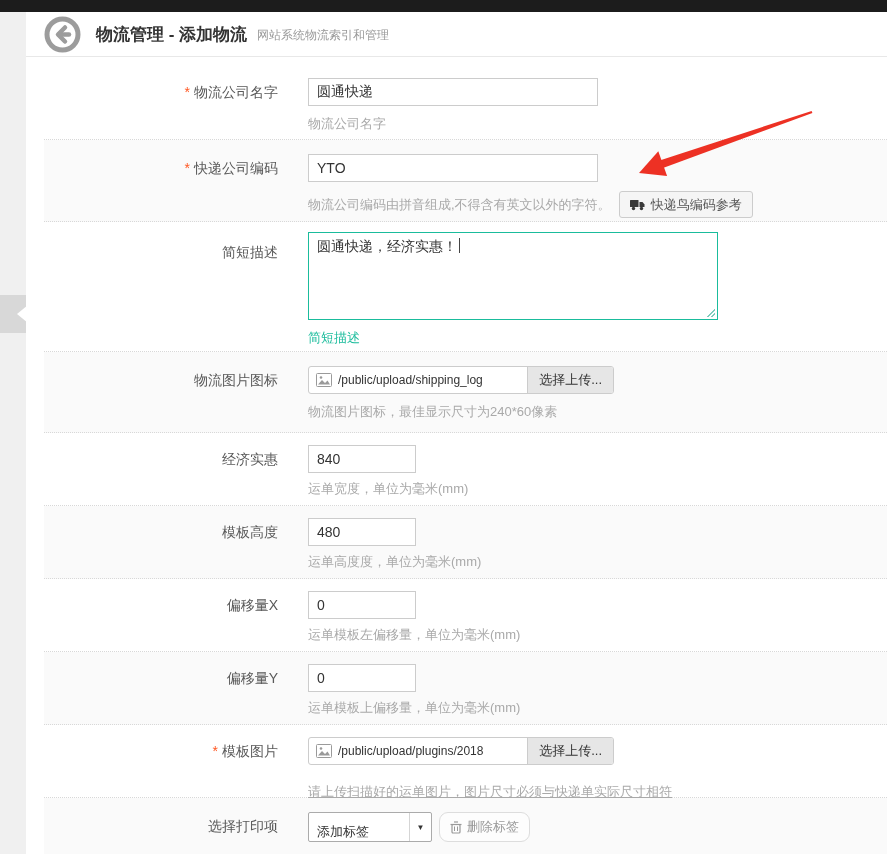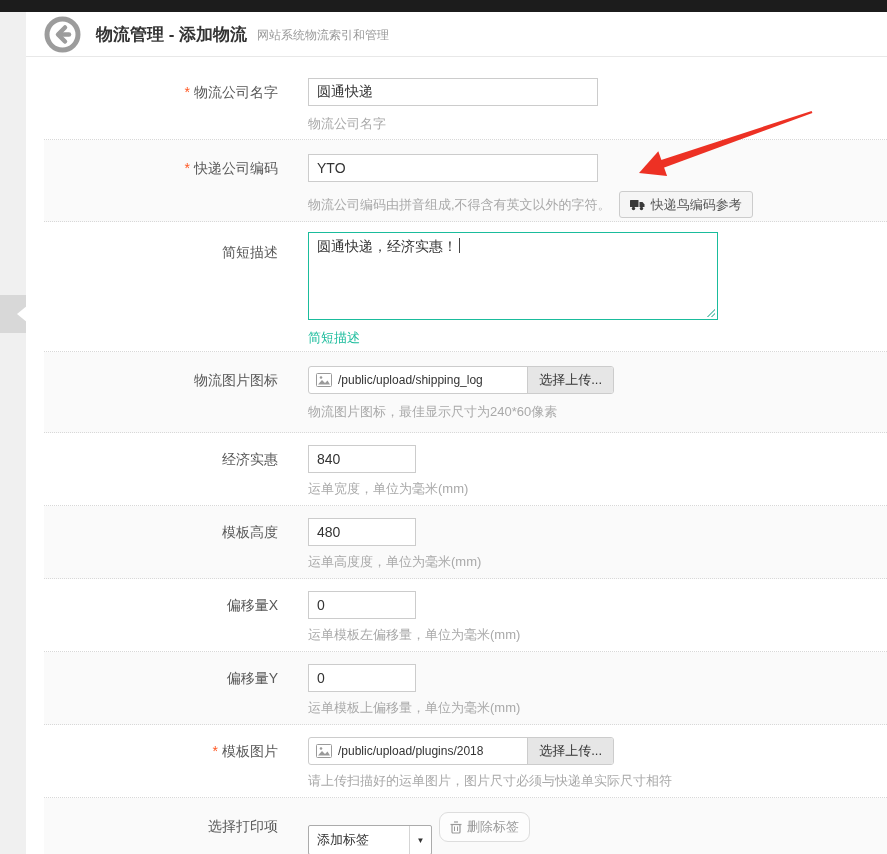--- a/index.html
+++ b/index.html
@@ -44,21 +44,21 @@
   .upload-path { flex:1; display:flex; align-items:center; padding:0 7px; font-size:12px; color:#333; white-space:nowrap; overflow:hidden; }
   .upload-path svg { flex:0 0 16px; margin-right:6px; }
   .upload-btn { flex:0 0 auto; background:#e6e6e6; border-left:1px solid #ccc; font-size:13px; color:#333;
     padding:0 11px; display:flex; align-items:center; cursor:pointer; }
 
   .ref-btn { display:inline-flex; align-items:center; margin-left:8px; height:27px; padding:0 10px;
     background:#f5f5f5; border:1px solid #ccc; border-radius:3px; font-size:13px; color:#555; cursor:pointer; }
   .ref-btn svg { margin-right:6px; }
 
   .select-ctl { position:relative; width:124px; height:30px; border:1px solid #ababab; border-radius:2px;
-    background:#fff; display:inline-flex; align-items:center; padding:0 8px; font-size:13px; color:#333; cursor:pointer;margin-top:13px; }
+    background:#fff; display:inline-flex; align-items:flex-end; padding:0 8px; font-size:13px; color:#333; cursor:pointer; }
   .select-caret { position:absolute; right:0; top:0; width:22px; height:28px; border-left:1px solid #d5d5d5;
     display:flex; align-items:center; justify-content:center; font-size:8px; color:#333; }
   .del-btn { display:inline-flex; align-items:center; margin-left:7px; height:30px; padding:0 10px;
     background:#fdfdfd; border:1px solid #ddd; border-radius:9px; font-size:13px; color:#999; cursor:pointer; }
   .del-btn svg { margin-right:5px; }
 
   .arrow-overlay { position:absolute; left:0; top:0; width:887px; height:854px; pointer-events:none; z-index:20; }
 </style>
 </head>
 <body>
@@ -178,21 +178,21 @@
         <div class="upload-path">
           <svg width="16" height="14" viewBox="0 0 16 14">
             <rect x="0.5" y="0.5" width="15" height="13" rx="1" fill="#fff" stroke="#9a9a9a"></rect>
             <circle cx="5" cy="4.5" r="1.3" fill="#9a9a9a"></circle>
             <path d="M2 11.5 L6 7 L9 10 L11.5 7.5 L14 11.5 z" fill="#9a9a9a"></path>
           </svg>
           <span>/public/upload/plugins/2018</span>
         </div>
         <div class="upload-btn">选择上传...</div>
       </div>
-      <div class="hint" style="margin-top:7px;">请上传扫描好的运单图片，图片尺寸必须与快递单实际尺寸相符</div>
+      <div class="hint" style="margin-top:18px;text-decoration:underline;">请上传扫描好的运单图片，图片尺寸必须与快递单实际尺寸相符</div>
     </div>
   </div>
 
   <div class="form-row alt h56">
     <div class="f-label"><span class="req"></span><span>选择打印项</span></div>
     <div class="f-field" style="display:flex; align-items:flex-start;">
       <div class="select-ctl">
         <span>添加标签</span>
         <span class="select-caret">▼</span>
       </div>

